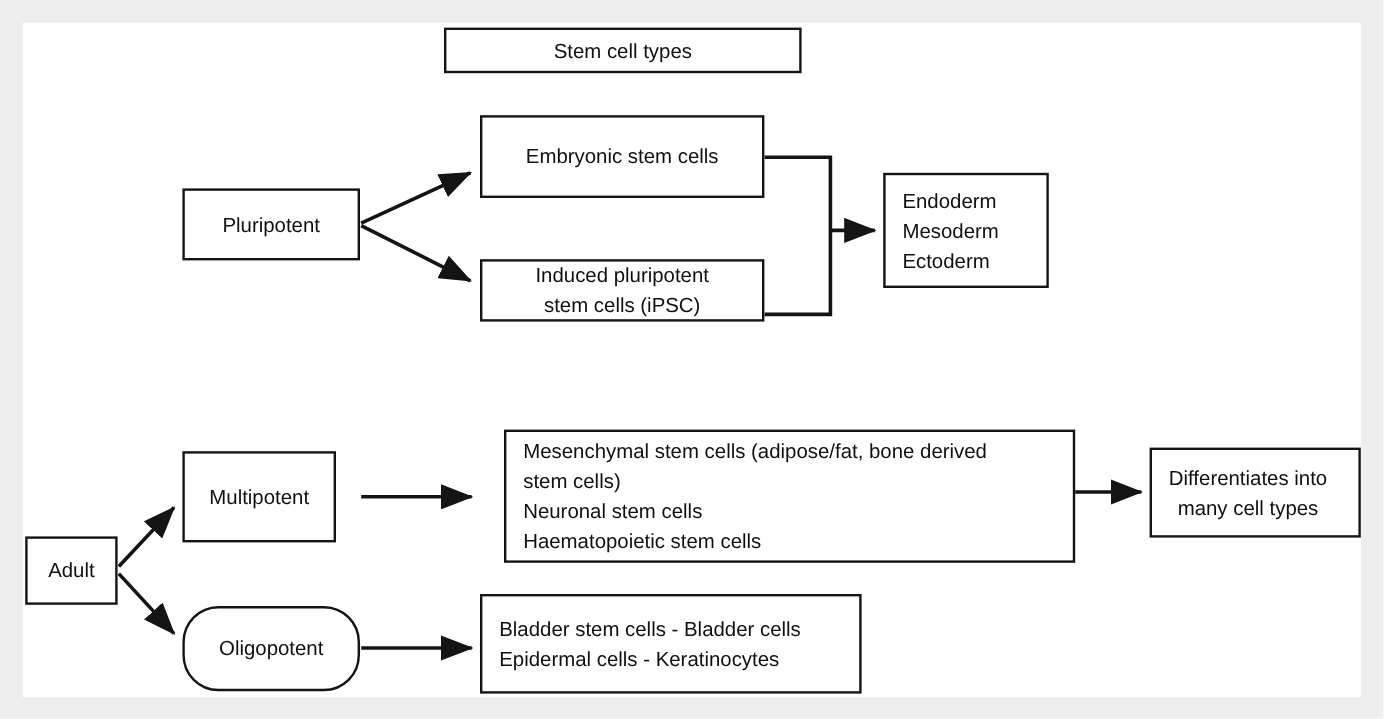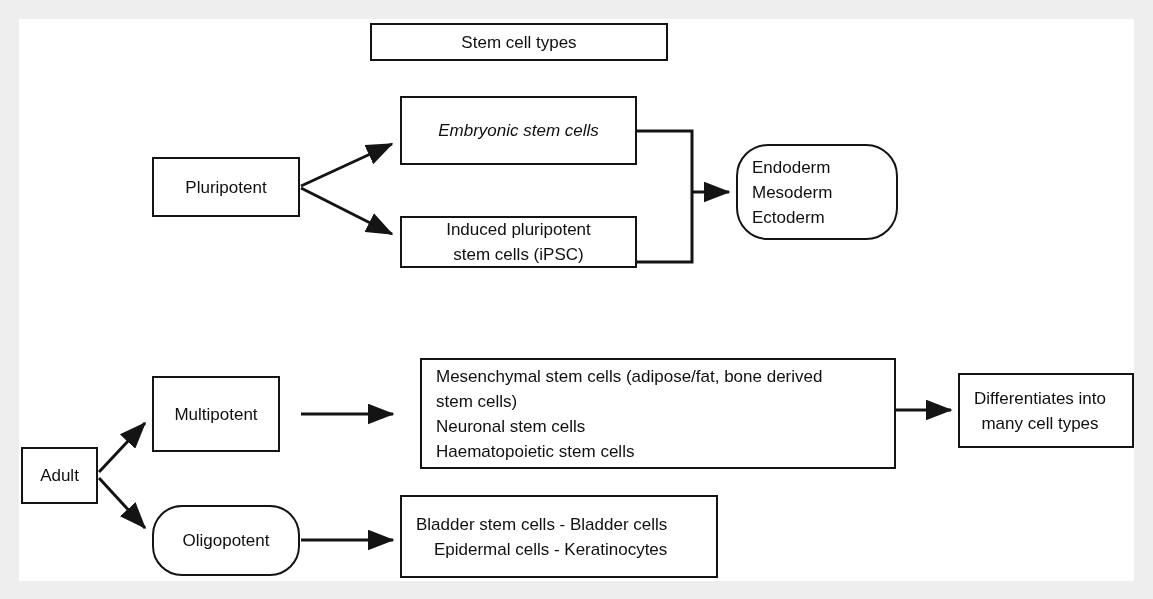--- a/index.html
+++ b/index.html
@@ -106,30 +106,30 @@
   </svg>
 
   <div class="node" style="left:370px; top:23px; width:298px; height:38px;">
     <span class="node-text">Stem cell types</span>
   </div>
 
   <div class="node" style="left:152px; top:157px; width:148px; height:60px;">
     <span class="node-text">Pluripotent</span>
   </div>
 
-  <div class="node" style="left:400px; top:96px; width:237px; height:69px;font-style:italic;">
+  <div class="node" style="left:400px; top:96px; width:237px; height:69px;">
     <span class="node-text">Embryonic stem cells</span>
   </div>
 
   <div class="node" style="left:400px; top:216px; width:237px; height:52px;">
     <span class="node-text">Induced pluripotent
 stem cells (iPSC)</span>
   </div>
 
-  <div class="node left-align" style="left:736px; top:144px; width:162px; height:96px;border-radius:32px;">
+  <div class="node left-align" style="left:736px; top:144px; width:138px; height:96px;">
     <span class="node-text">Endoderm
 Mesoderm
 Ectoderm</span>
   </div>
 
   <div class="node" style="left:21px; top:447px; width:77px; height:57px;">
     <span class="node-text">Adult</span>
   </div>
 
   <div class="node" style="left:152px; top:376px; width:128px; height:76px;">
@@ -140,21 +140,21 @@
     <span class="node-text">Oligopotent</span>
   </div>
 
   <div class="node left-align" style="left:420px; top:358px; width:476px; height:111px; padding-right:10px;">
     <span class="node-text">Mesenchymal stem cells (adipose/fat, bone derived
 stem cells)
 Neuronal stem cells
 Haematopoietic stem cells</span>
   </div>
 
-  <div class="node left-align" style="left:400px; top:495px; width:318px; height:83px;text-align:right;">
+  <div class="node left-align" style="left:400px; top:495px; width:318px; height:83px;">
     <span class="node-text">Bladder stem cells - Bladder cells
 Epidermal cells - Keratinocytes</span>
   </div>
 
   <div class="node left-align" style="left:958px; top:373px; width:176px; height:75px;text-align:center;">
     <span class="node-text">Differentiates into
 many cell types</span>
   </div>
 </div>
 

